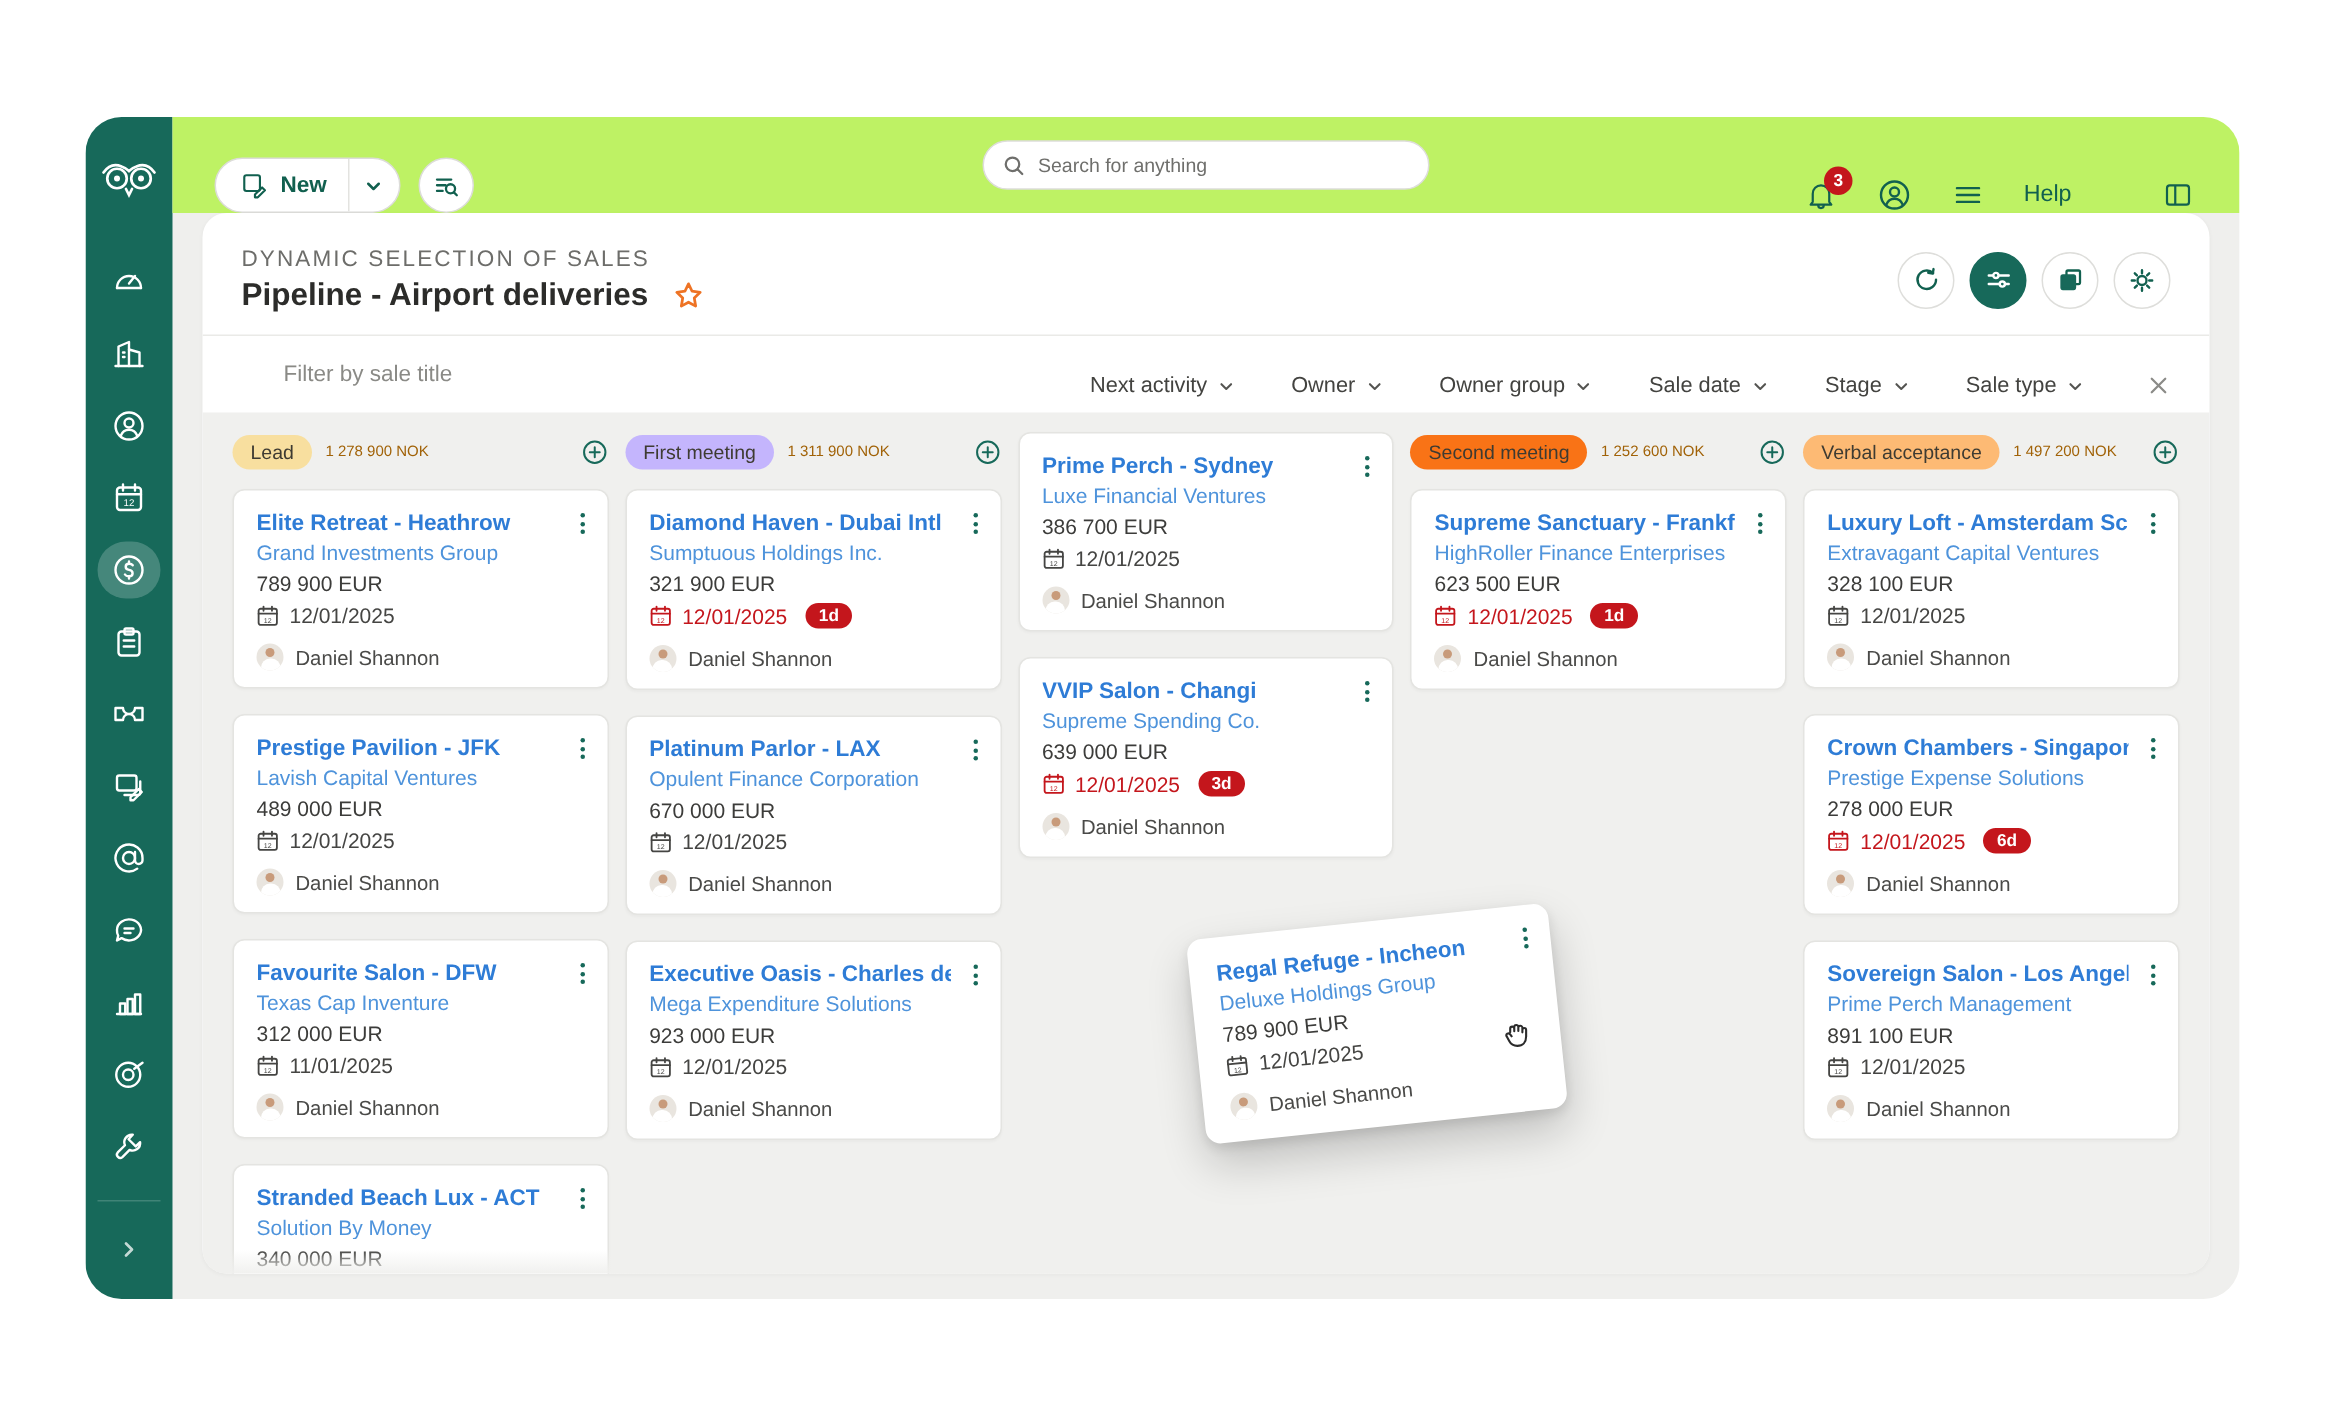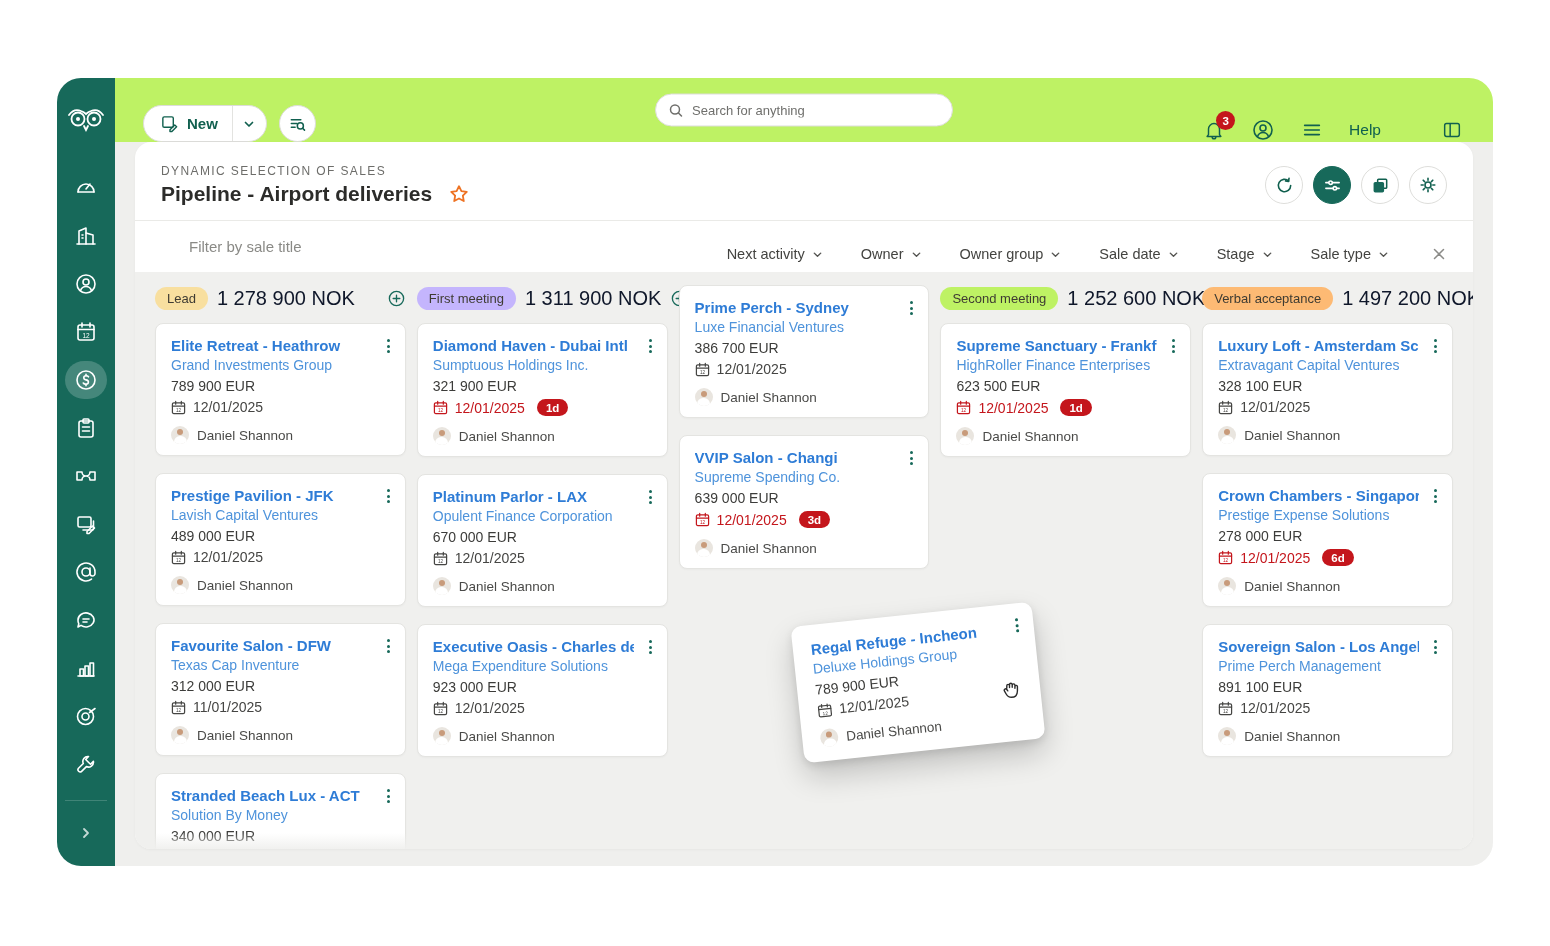--- a/index.html
+++ b/index.html
@@ -31,38 +31,38 @@
   .topbar-right { margin-left:auto; display:flex; align-items:center; gap:26px; }
   .icon-btn { background:none; border:none; cursor:pointer; display:flex; align-items:center; justify-content:center; position:relative; padding:0; }
   .notif-badge { position:absolute; top:-8px; right:-10px; min-width:19px; height:19px; background:#C4161C; color:#fff; font-size:11.5px; font-weight:700; border-radius:10px; display:flex; align-items:center; justify-content:center; padding:0 4px; }
   .help-label { color:#11604F; font-size:15.5px; cursor:pointer; }
   .panel-toggle { margin-left:34px; }
 
   
   .content { flex:1; background:#EFEFED; padding:0 20px; min-height:0; }
   .panel { position:relative; background:#fff; border-radius:16px; height:707px; overflow:hidden; box-shadow:0 1px 3px rgba(0,0,0,0.04); }
   .panel-head { display:flex; align-items:center; padding:22px 26px 14px 26px; }
-  .eyebrow { font-size:12px; letter-spacing:1.4px; color:#6D6D6A; font-weight:400; }
+  .eyebrow { font-size:15px; letter-spacing:1.4px; color:#6D6D6A; font-weight:400; }
   .page-title { font-size:21px; font-weight:700; color:#2C2C2A; margin-top:4px; display:flex; align-items:center; gap:16px; }
   .head-actions { margin-left:auto; display:flex; gap:10px; }
   .action-circle { width:38px; height:38px; border-radius:50%; border:1px solid #DEDEDB; background:#fff; display:flex; align-items:center; justify-content:center; cursor:pointer; }
   .action-circle.filled { background:#17695A; border-color:#17695A; }
 
   .filterbar { display:flex; align-items:center; border-top:1px solid #EAEAE7; padding:10px 26px; gap:10px; }
   .filter-input-text { color:#8A8A86; font-size:15px; }
   .filter-dropdowns { margin-left:auto; display:flex; align-items:center; gap:38px;margin-top:15px; }
   .dropdown { display:flex; align-items:center; gap:7px; font-size:14.5px; color:#434340; cursor:pointer; white-space:nowrap; }
   .filter-clear { margin-left:4px; cursor:pointer; display:flex; }
 
   
   .board { background:#F0F0EE; height:calc(100% - 119px); padding:13px 20px 0 20px; display:grid; grid-template-columns:repeat(5, 1fr); gap:11px; align-content:start; }
   .column { min-width:0; }
   .col-head { display:flex; align-items:center; height:26px; margin-bottom:12px; gap:9px; }
   .stage-pill { font-size:13px; color:#3E3B32; padding:4px 12px; border-radius:13px; white-space:nowrap; }
-  .col-total { font-size:20px; color:#0f172a; white-space:nowrap; }
+  .col-total { font-size:10px; color:#a16207; white-space:nowrap; }
   .col-icons { margin-left:auto; display:flex; align-items:center; gap:8px; }
   .card { position:relative; background:#fff; border:1px solid #E4E4E1; border-radius:8px; padding:13px 15px 11px 15px; margin-bottom:17px; box-shadow:0 1px 2px rgba(0,0,0,0.03); cursor:pointer; }
   .card-title { font-size:15px; font-weight:700; color:#2E7CD6; white-space:nowrap; overflow:hidden; margin-right:18px; cursor:pointer; }
   .card-company { font-size:14px; color:#4E93DB; margin-top:3px; white-space:nowrap; overflow:hidden; cursor:pointer; }
   .card-amount { font-size:14px; color:#3C3C3A; margin-top:5px; }
   .date-row { display:flex; align-items:center; gap:7px; margin-top:5px; color:#454543; font-size:14px; }
   .date-row.overdue { color:#C4161C; }
   .due-badge { background:#C4161C; color:#fff; font-size:11.5px; font-weight:700; border-radius:10px; padding:2.5px 9px; margin-left:5px; }
   .owner-row { display:flex; align-items:center; gap:8px; margin-top:11px; }
   .avatar { width:18px; height:18px; border-radius:50%; background:#E9E5DF; position:relative; overflow:hidden; flex:0 0 18px; }
@@ -587,21 +587,21 @@
     <div class="owner-row">
       <span class="avatar"></span>
       <span class="owner-name">Daniel Shannon</span>
     </div>
   </div>
 </div>
   </div>
 
   <div class="column">
     <div class="col-head">
-      <span class="stage-pill" style="background: #bef264;">Second meeting</span>
+      <span class="stage-pill" style="background: #f97316;">Second meeting</span>
       <span class="col-total">1 252 600 NOK</span>
       <span class="col-icons">
 
         <svg width="19" height="19" viewBox="0 0 20 20" fill="none" stroke="#17695A" stroke-width="1.4" stroke-linecap="round" style="cursor:pointer">
                     <circle cx="10" cy="10" r="7.5"></circle>
                     <path d="M10 6.5 v7 M6.5 10 h7"></path>
                   </svg>
       </span>
     </div>
     <div>

